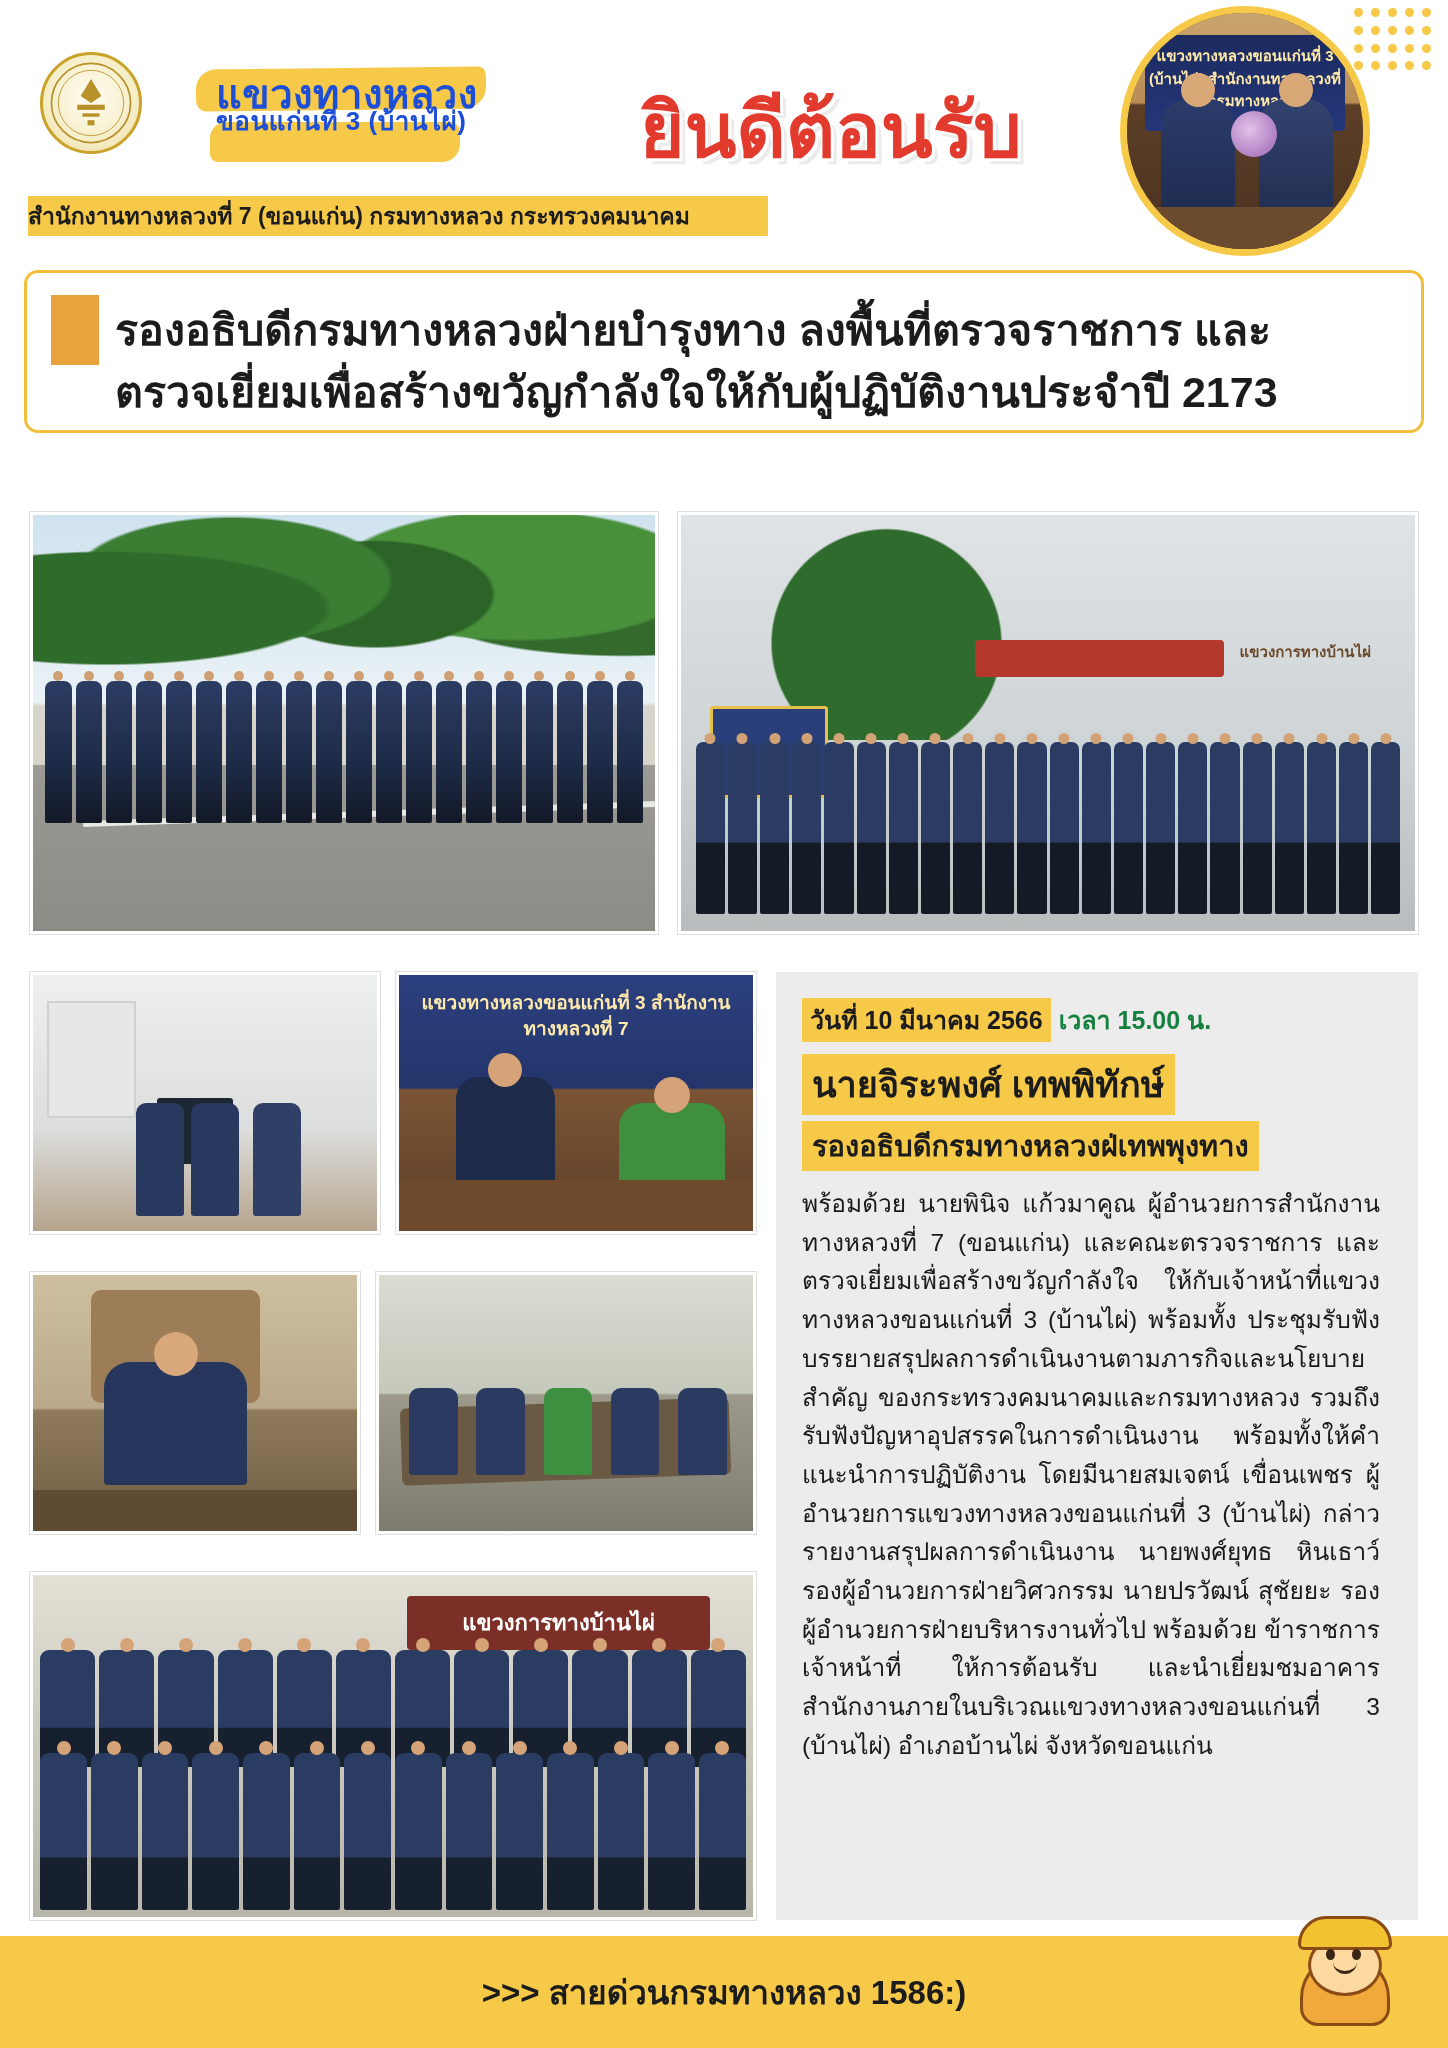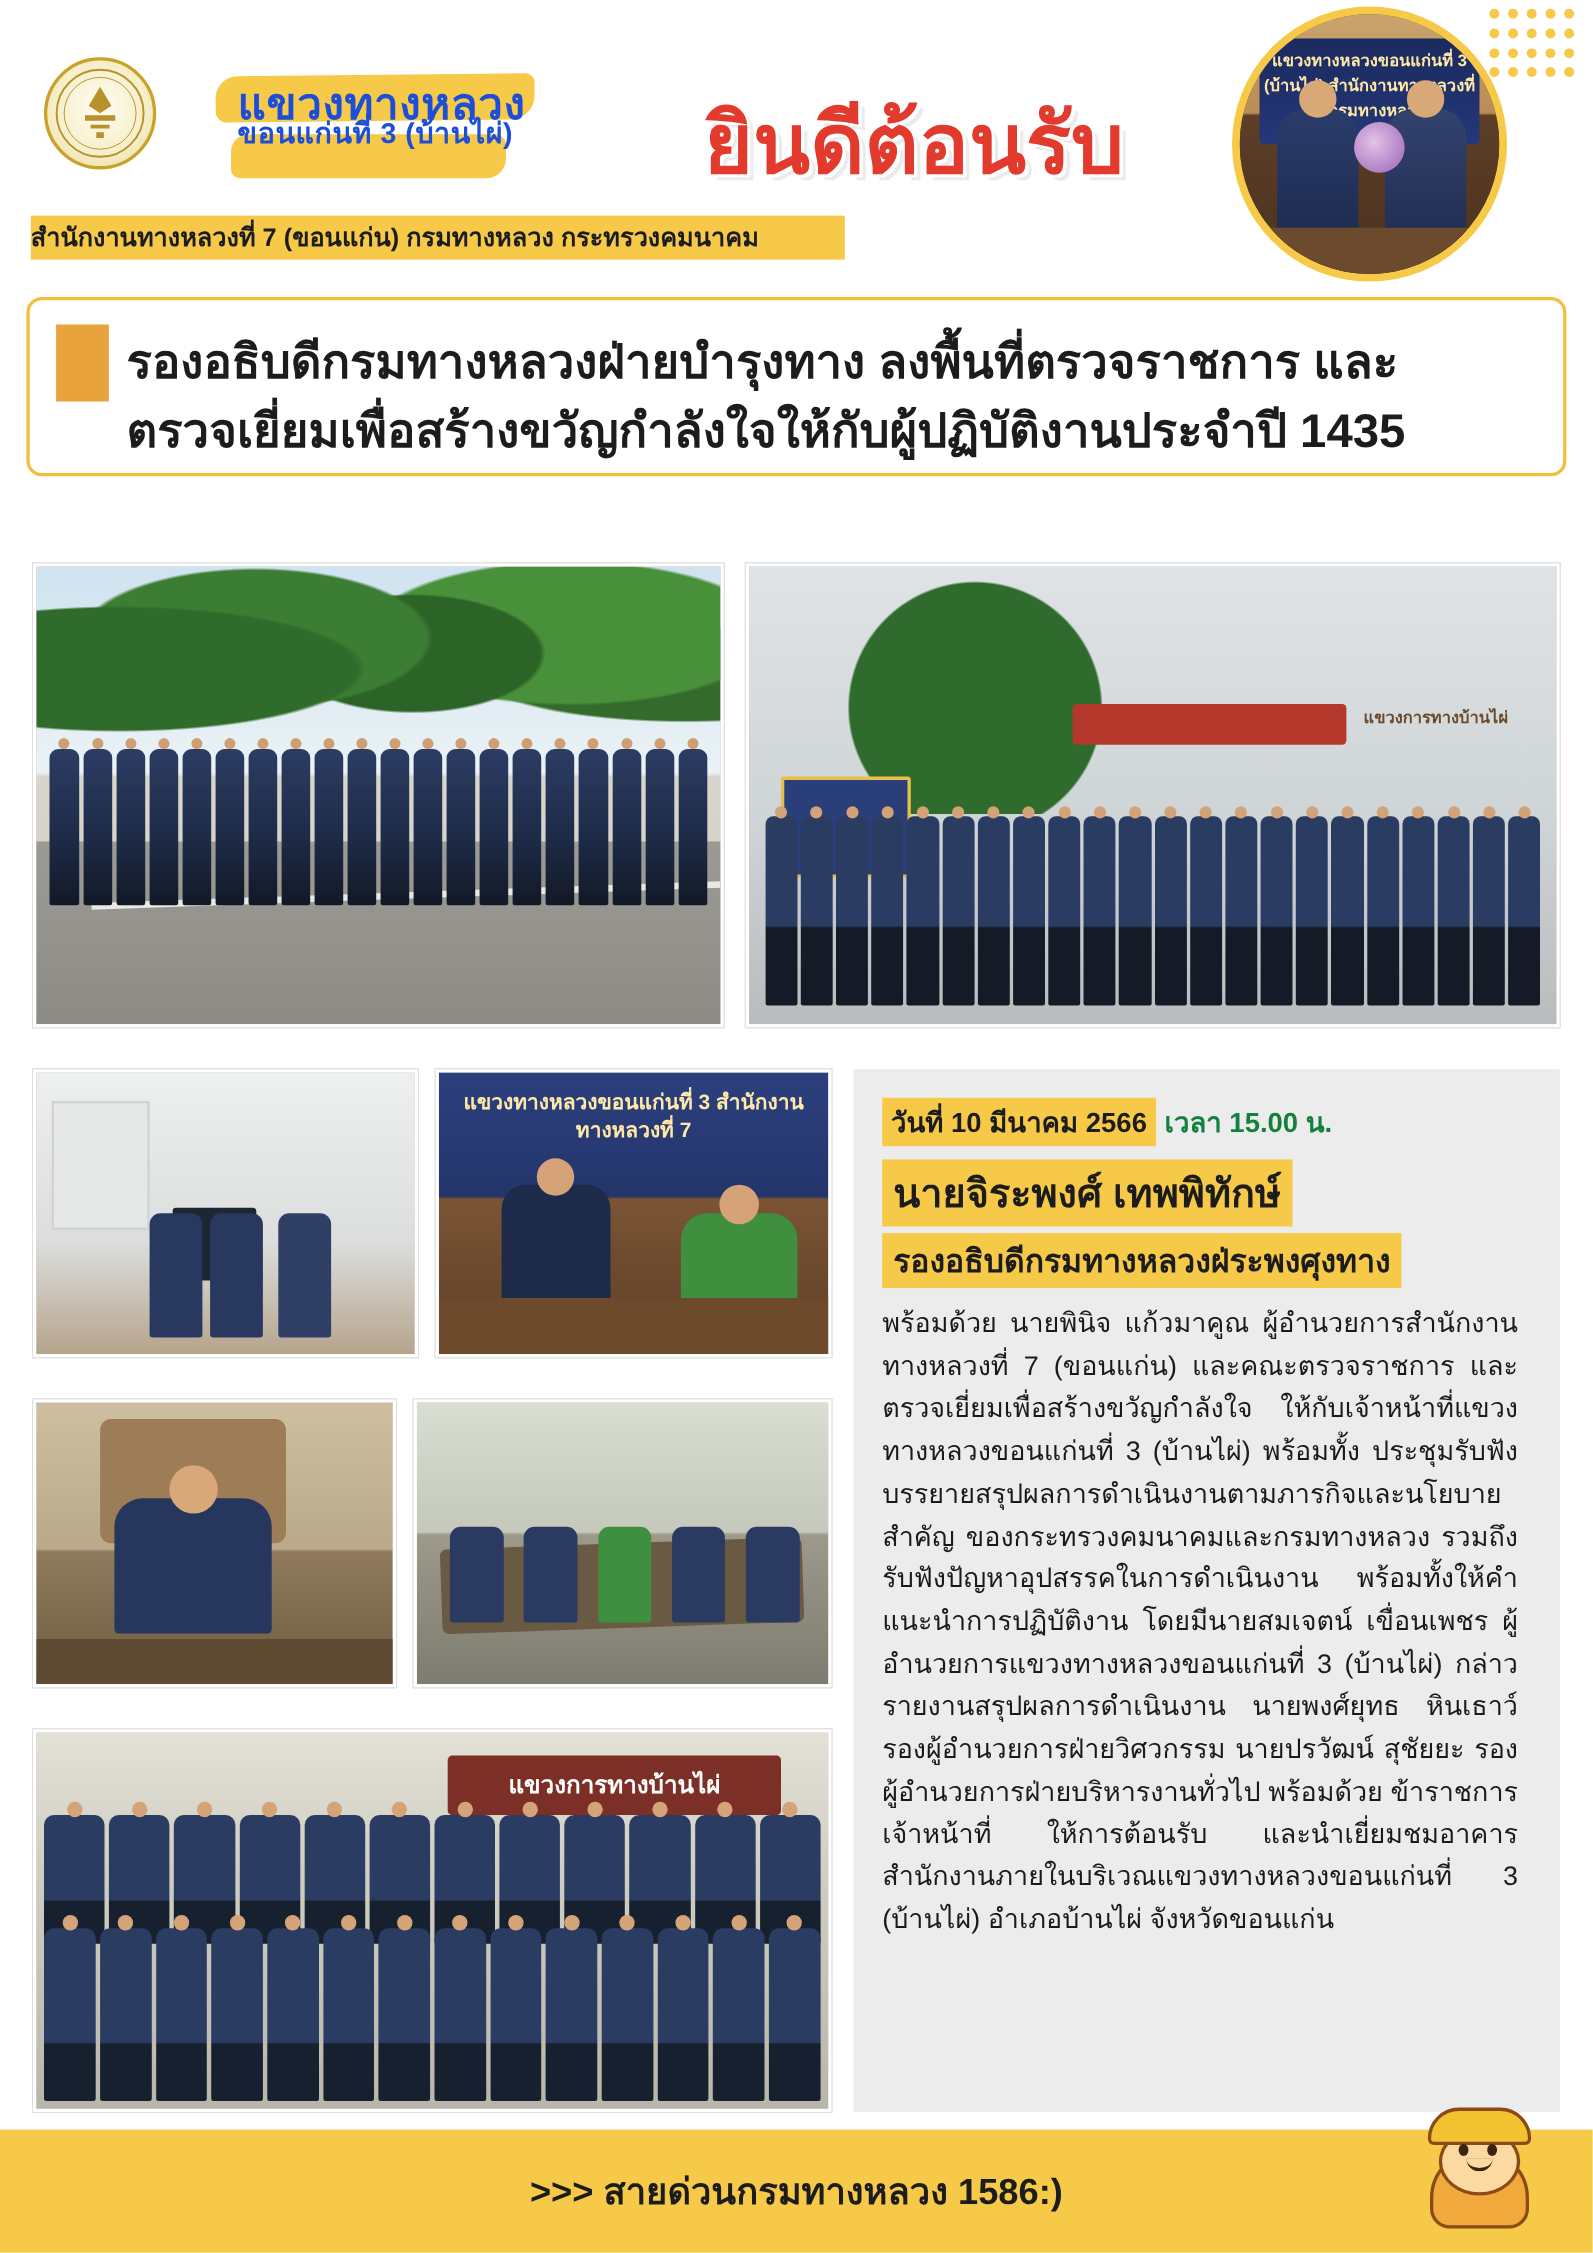--- a/index.html
+++ b/index.html
@@ -461,21 +461,21 @@
       </div>
     <div class="flowers"></div>
     <div class="table"></div>
   </div>
 </div>
 
 <div class="title-card">
   <div class="title-accent"></div>
   <div class="title-text">
     <p>รองอธิบดีกรมทางหลวงฝ่ายบำรุงทาง ลงพื้นที่ตรวจราชการ และ</p>
-    <p>ตรวจเยี่ยมเพื่อสร้างขวัญกำลังใจให้กับผู้ปฏิบัติงานประจำปี 1435</p>
+    <p>ตรวจเยี่ยมเพื่อสร้างขวัญกำลังใจให้กับผู้ปฏิบัติงานประจำปี 2173</p>
   </div>
 </div>
 
 <div class="photo" id="photo-lineup-street">
   <div class="sky"></div>
     <div class="trees"></div>
     <div class="road"></div>
   <div class="crowd">
     <i></i>
       <i></i>
@@ -607,21 +607,21 @@
       </div>
   </div>
 </div>
 
 <div class="panel">
   <div class="date-line">
     <span class="date-chip">วันที่ 10  มีนาคม 2566</span>
     <span class="time-chip">เวลา  15.00 น.</span>
   </div>
   <div class="name-chip">นายจิระพงศ์  เทพพิทักษ์</div><br>
-  <div class="role-chip">รองอธิบดีกรมทางหลวงฝ่ระพงศุงทาง</div>
+  <div class="role-chip">รองอธิบดีกรมทางหลวงฝ่เทพพุงทาง</div>
   <div class="body-text">พร้อมด้วย  นายพินิจ  แก้วมาคูณ  ผู้อำนวยการสำนักงานทางหลวงที่ 7 (ขอนแก่น) และคณะตรวจราชการ  และตรวจเยี่ยมเพื่อสร้างขวัญกำลังใจ  ให้กับเจ้าหน้าที่แขวงทางหลวงขอนแก่นที่  3  (บ้านไผ่) พร้อมทั้ง ประชุมรับฟังบรรยายสรุปผลการดำเนินงานตามภารกิจและนโยบายสำคัญ ของกระทรวงคมนาคมและกรมทางหลวง รวมถึงรับฟังปัญหาอุปสรรคในการดำเนินงาน พร้อมทั้งให้คำแนะนำการปฏิบัติงาน โดยมีนายสมเจตน์ เขื่อนเพชร ผู้อำนวยการแขวงทางหลวงขอนแก่นที่ 3 (บ้านไผ่)     กล่าวรายงานสรุปผลการดำเนินงาน  นายพงศ์ยุทธ  หินเธาว์ รองผู้อำนวยการฝ่ายวิศวกรรม  นายปรวัฒน์  สุชัยยะ รองผู้อำนวยการฝ่ายบริหารงานทั่วไป พร้อมด้วย  ข้าราชการ  เจ้าหน้าที่ ให้การต้อนรับ และนำเยี่ยมชมอาคารสำนักงานภายในบริเวณแขวงทางหลวงขอนแก่นที่ 3 (บ้านไผ่) อำเภอบ้านไผ่  จังหวัดขอนแก่น</div>
 </div>
 
 <div class="footer">
   <span class="hot">&gt;&gt;&gt; สายด่วนกรมทางหลวง 1586:)</span>
   <div class="mascot">
     <div class="body"></div>
     <div class="face"></div>
     <div class="hat"></div>
     <div class="eye l"></div>

